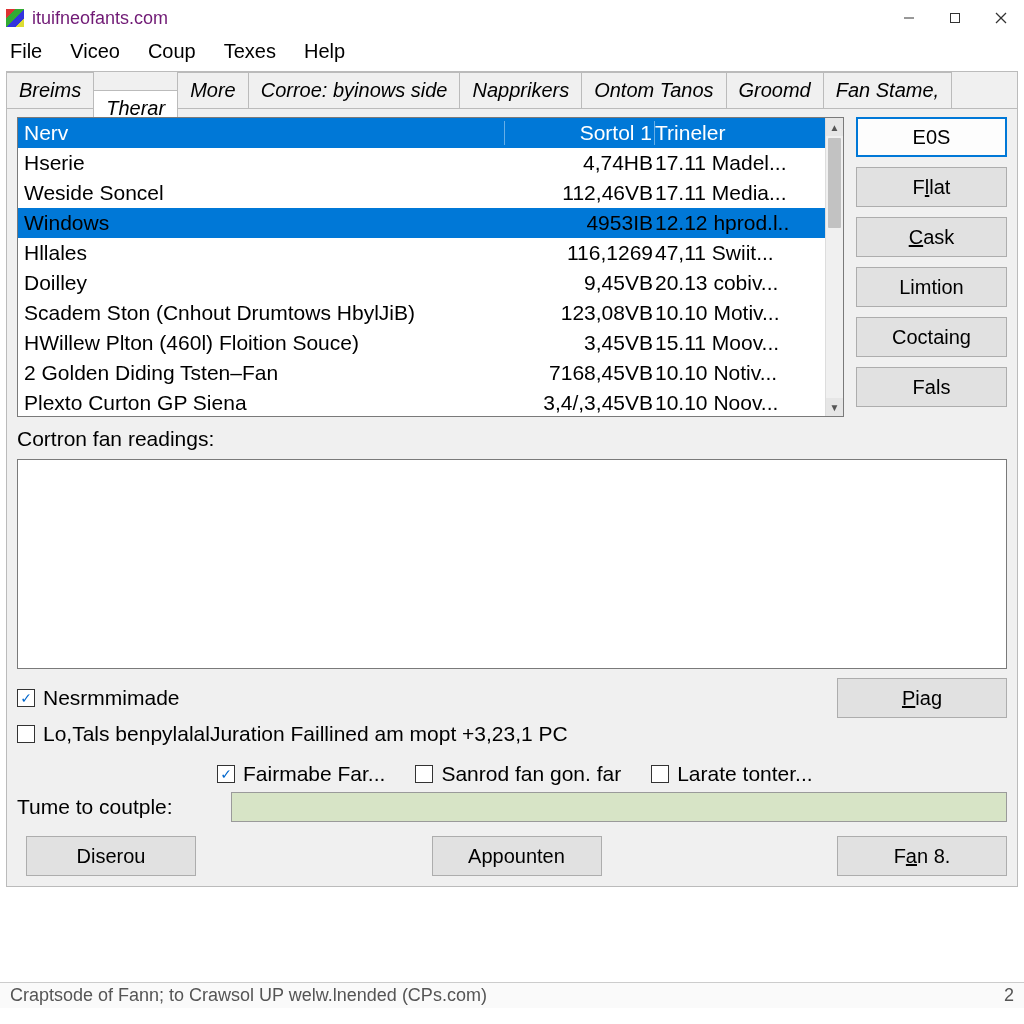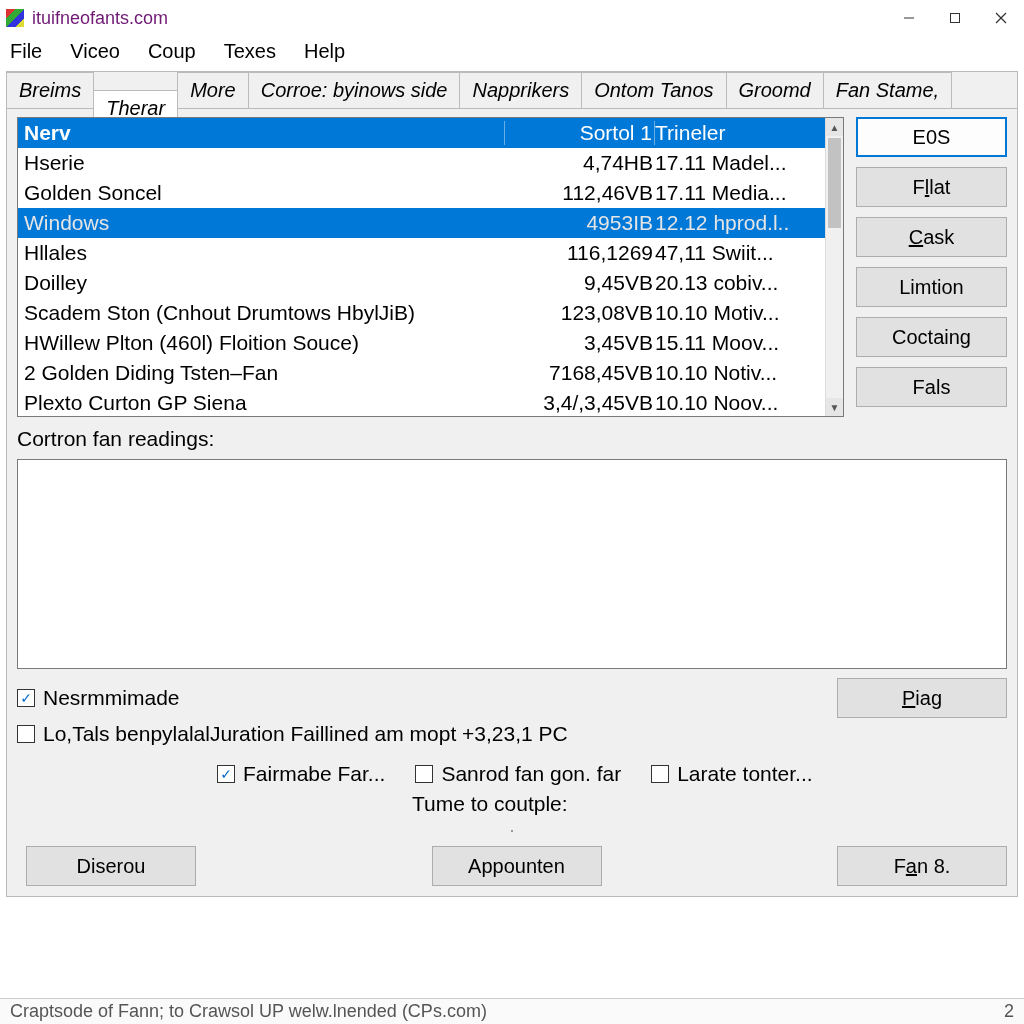--- a/index.html
+++ b/index.html
@@ -14,45 +14,45 @@
   .content { border: 1px solid #bbb; margin: 0 6px; padding: 0; background: #f0f0f0; }
   .tabstrip { display: flex; background: #f0f0f0; border-bottom: 1px solid #bbb; font-style: italic; }
   .tab { padding: 6px 12px; border: 1px solid #bbb; border-bottom: none; background: #f0f0f0; font-size: 20px; margin-left: -1px; white-space: nowrap;}
   .tab.active { background: #fff; position: relative; top: 18px; }
   .tabbody { background:#f0f0f0; padding: 8px 10px 10px 10px; }
   .midrow { display:flex; gap:12px; }
   .listwrap { flex:1; border: 1px solid #7a7a7a; background:#fff; position:relative; height: 300px; overflow:hidden; }
   .lv-head, .lv-row { display:flex; font-size: 21px; }
   .lv-head { background:#0078d7; color:#fff; height: 30px; align-items:center; padding-right: 18px;}
   .lv-row { height: 30px; align-items:center; padding-right:18px; }
-  .lv-row.sel { background:#0078d7; color:#e5e5e5; }
+  .lv-row.sel { background:#0078d7; color:#000000; }
   .c-name { flex: 1 1 auto; padding-left: 6px; white-space:nowrap; overflow:hidden; text-overflow:ellipsis;}
   .c-size { width: 150px; text-align:right; padding-right:2px; white-space:nowrap;}
   .c-trn { width: 170px; text-align:left; white-space:nowrap; overflow:hidden; text-overflow:ellipsis;}
   
-  .lv-head .c-name { border-right: 1px solid rgba(255,255,255,.4); font-weight: bold;}
+  .lv-head .c-name { border-right: 1px solid rgba(255,255,255,.4);}
   .lv-head .c-size { border-right: 1px solid rgba(255,255,255,.4);}
   .scrollbar { position:absolute; right:0; top:0; bottom:0; width:18px; background:#f0f0f0; border-left:1px solid #ddd;}
   .sb-btn { height:18px; background:#e6e6e6; display:flex; align-items:center; justify-content:center; font-size:10px; color:#555;}
   .sb-thumb { position:absolute; left:2px; right:2px; top:20px; height:90px; background:#c2c2c2; border-radius:1px;}
   .sb-btn.down { position:absolute; bottom:0; left:0; right:0;}
   .sidebtns { width:151px; display:flex; flex-direction:column; gap:10px; }
   .btn { background:#e1e1e1; border:1px solid #adadad; height:40px; display:flex; align-items:center; justify-content:center; font-size:20px; }
   .btn.primary { border:2px solid #0078d7; background:#fdfdfd; }
   .u { text-decoration: underline; }
   .readlabel { margin-top:10px; font-size:21px; }
   .readarea { margin-top:8px; width:100%; height:210px; background:#fff; border:1px solid #7a7a7a; resize:none; font-size:20px; padding:4px;}
   .checkrow { display:flex; align-items:center; gap:8px; margin-top:12px; font-size:21px;}
   .chk { width:18px; height:18px; border:1px solid #333; display:inline-flex; align-items:center; justify-content:center; background:#fff; font-size:14px; color:#0066cc; line-height:1;}
   .optsrow { display:flex; gap:30px; align-items:center; margin:16px 0 6px 200px; }
-  .flexrow { display:flex; align-items:center; gap:14px; margin-top:4px;flex-direction:column;}
+  .flexrow { display:flex; align-items:center; gap:14px; margin-top:4px;}
   .progress { flex:1; height:30px; background:#d7e4c6; border:1px solid #9a9a9a; }
   .bottombtns { display:flex; justify-content:space-between; margin-top:14px;margin-left:9px; }
   .bottombtns .btn { width:170px; }
-  .statusbar { position:absolute; left:0; right:0; bottom:0; display:flex; justify-content:space-between; padding:2px 10px; font-size:18px; color:#555; border-top:1px solid #ccc; background:#fafafa;}
+  .statusbar { position:absolute; left:0; right:0; bottom:16px; display:flex; justify-content:space-between; padding:2px 10px; font-size:18px; color:#555; border-top:1px solid #ccc; background:#fafafa;}
   .rightcol { display:flex; flex-direction:column; align-items:flex-end; }
   .piag { width:170px; margin-top:4px;}
   .lowerflex { display:flex; align-items:flex-start; gap:20px;}
   .lowerflex .leftchecks{ flex:1;}
   .tumelabel{ width:200px; font-size:21px;}
 </style>
 </head>
 <body>
 
 <div class="titlebar">
@@ -105,21 +105,21 @@
           <div class="c-size">Sortol 1</div>
           <div class="c-trn">Trineler</div>
         </div>
         <div id="lvrows">
             <div class="lv-row">
               <div class="c-name">Hserie</div>
               <div class="c-size">4,74HB</div>
               <div class="c-trn">17.11 Madel...</div>
             </div>
             <div class="lv-row">
-              <div class="c-name">Golden Soncel</div>
+              <div class="c-name">Weside Soncel</div>
               <div class="c-size">112,46VB</div>
               <div class="c-trn">17.11 Media...</div>
             </div>
             <div class="lv-row sel">
               <div class="c-name">Windows</div>
               <div class="c-size">4953IB</div>
               <div class="c-trn">12.12 hprod.l..</div>
             </div>
             <div class="lv-row">
               <div class="c-name">Hllales</div>

